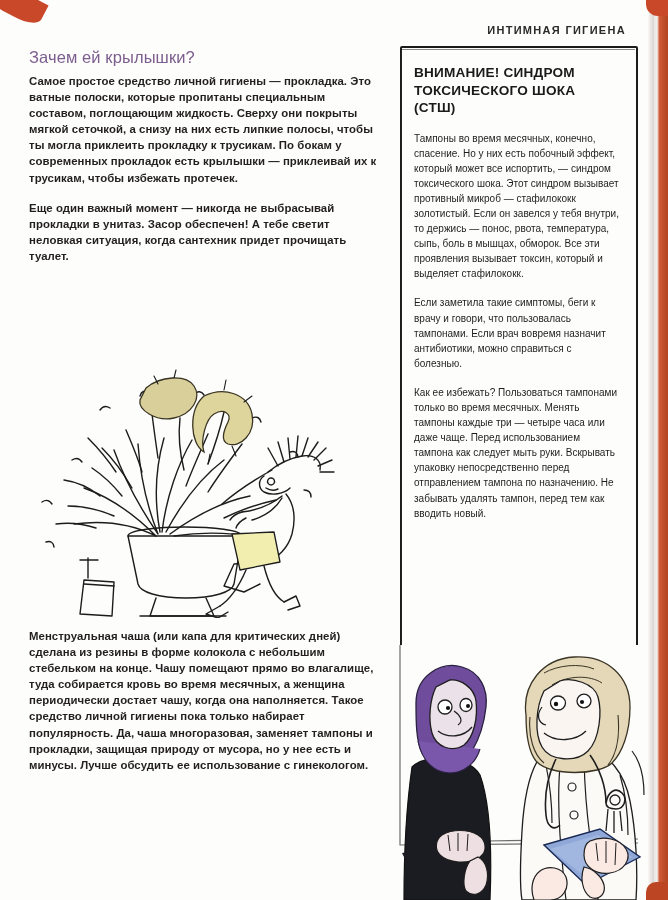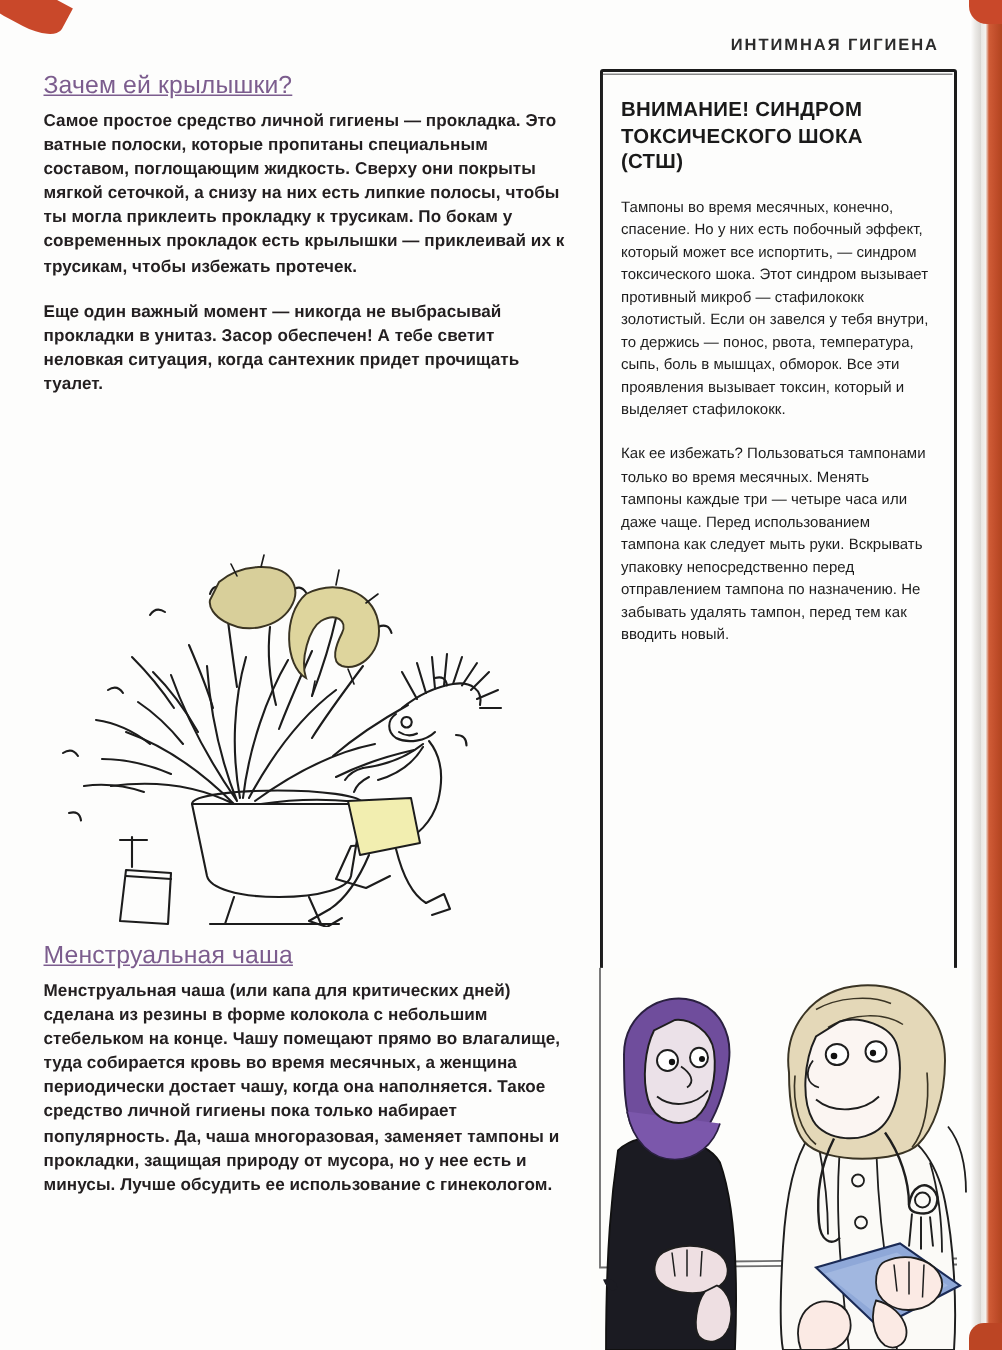--- a/index.html
+++ b/index.html
@@ -70,21 +70,20 @@
     left: 29px;
     top: 48px;
     width: 350px;
   }
   h2.section-title {
     margin: 0 0 6px 0;
     font-size: 16.5px;
     font-weight: 400;
     color: #7c5d8e;
     letter-spacing: .1px;
-    text-decoration: underline;
   }
   .body-text {
     font-size: 11.4px;
     line-height: 16.1px;
     color: #231f20;
     font-weight: 600;
     letter-spacing: .05px;
     margin: 0 0 14px 0;
   }
   .body-text:last-child { margin-bottom: 0; }
@@ -251,29 +250,29 @@
       </g>
       <g fill="none" stroke="#1c1c1c" stroke-width="1.1" stroke-linecap="round">
         <path d="M130 36 L126 28 M146 30 L148 22"></path>
         <path d="M196 42 L198 32 M216 54 L224 48"></path>
         <path d="M182 106 L180 116 M204 98 L208 108"></path>
       </g>
     </svg>
   </div>
 
   <div class="col-left-2">
-    <h2 class="section-title">Менструальная чаша</h2>
     <p class="body-text">Менструальная чаша (или капа для критических дней) сделана из резины в форме колокола с небольшим стебельком на конце. Чашу помещают прямо во влагалище, туда собирается кровь во время месячных, а женщина периодически достает чашу, когда она наполняется. Такое средство личной гигиены пока только набирает популярность. Да, чаша многоразовая, заменяет тампоны и прокладки, защищая природу от мусора, но у нее есть и минусы. Лучше обсудить ее использование с гинекологом.</p>
   </div>
 
   <aside class="sidebar">
     <div class="sidebar-frame"></div>
     <div class="sidebar-inner">
       <h3 class="sidebar-title">ВНИМАНИЕ! СИНДРОМ ТОКСИЧЕСКОГО ШОКА (СТШ)</h3>
       <p class="sidebar-text">Тампоны во время месячных, конечно, спасение. Но у них есть побочный эффект, который может все испортить, — синдром токсического шока. Этот синдром вызывает противный микроб — стафилококк золотистый. Если он завелся у тебя внутри, то держись — понос, рвота, температура, сыпь, боль в мышцах, обморок. Все эти проявления вызывает токсин, который и выделяет стафилококк.</p>
+      <p class="sidebar-text">Если заметила такие симптомы, беги к врачу и говори, что пользовалась тампонами. Если врач вовремя назначит антибиотики, можно справиться с болезнью.</p>
       <p class="sidebar-text tight">Как ее избежать? Пользоваться тампонами только во время месячных. Менять тампоны каждые три — четыре часа или даже чаще. Перед использованием тампона как следует мыть руки. Вскрывать упаковку непосредственно перед отправлением тампона по назначению. Не забывать удалять тампон, перед тем как вводить новый.</p>
     </div>
   </aside>
 
   <div class="illus-doctor">
     <svg class="illus-wrap" viewBox="0 0 252 255" xmlns="http://www.w3.org/2000/svg">
       <rect x="0" y="0" width="252" height="255" fill="#fdfdfb"></rect>
 
       <g fill="none" stroke="#6d6d6d" stroke-width="1.2">
         <path d="M6 0 L6 200 L244 198"></path>

